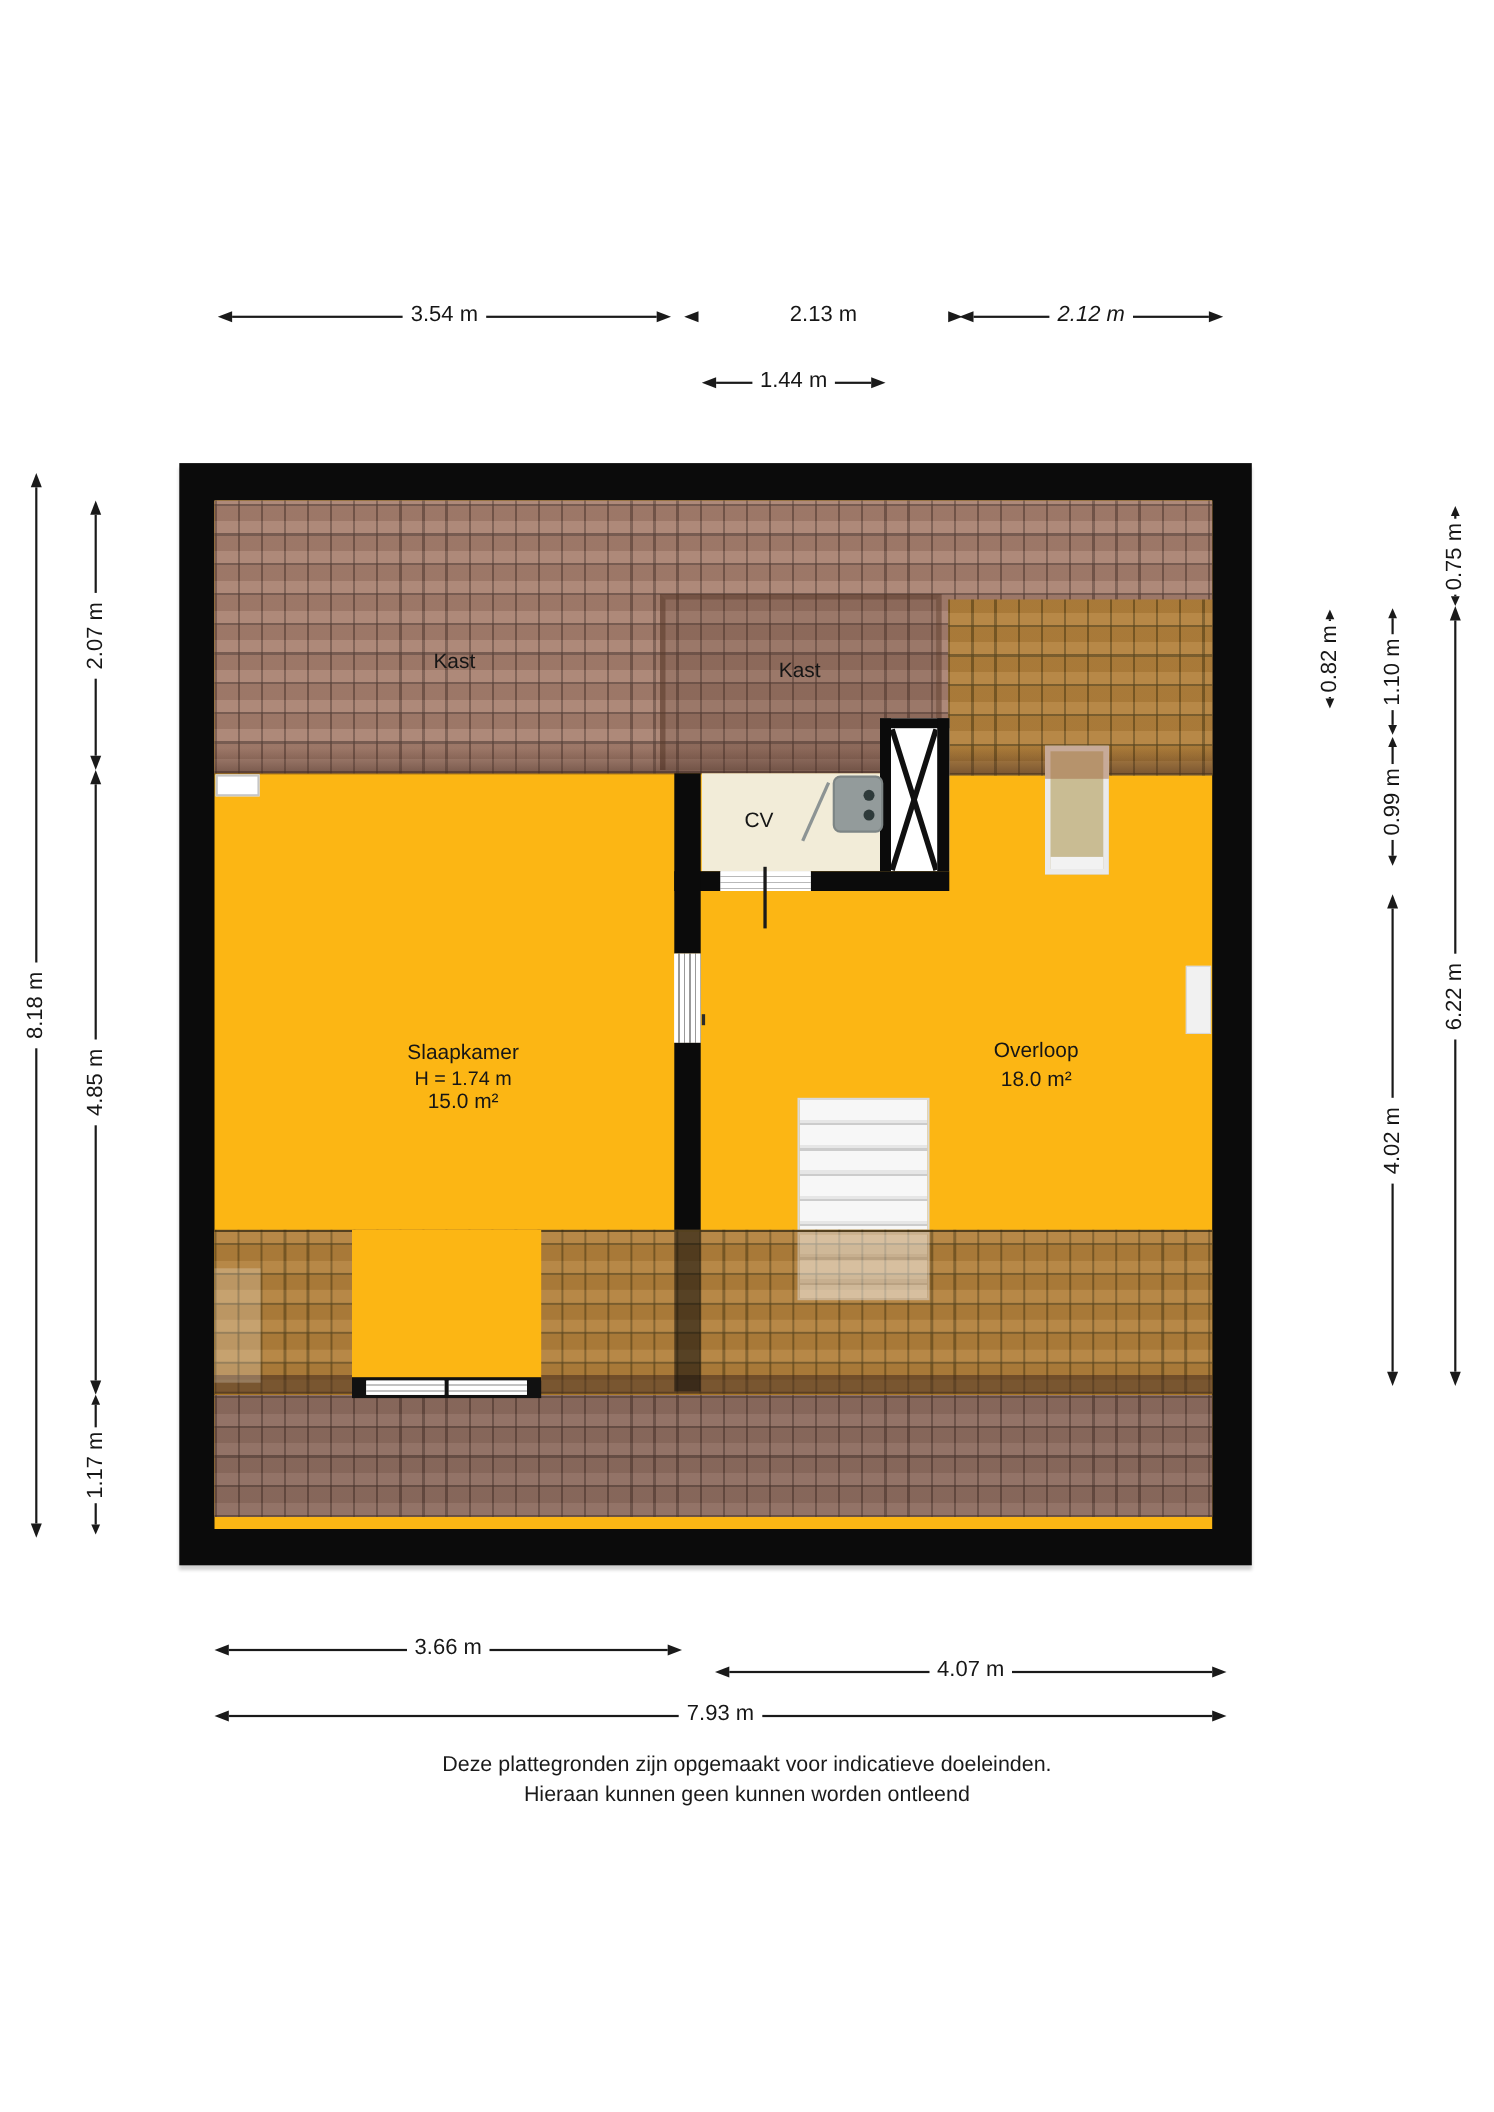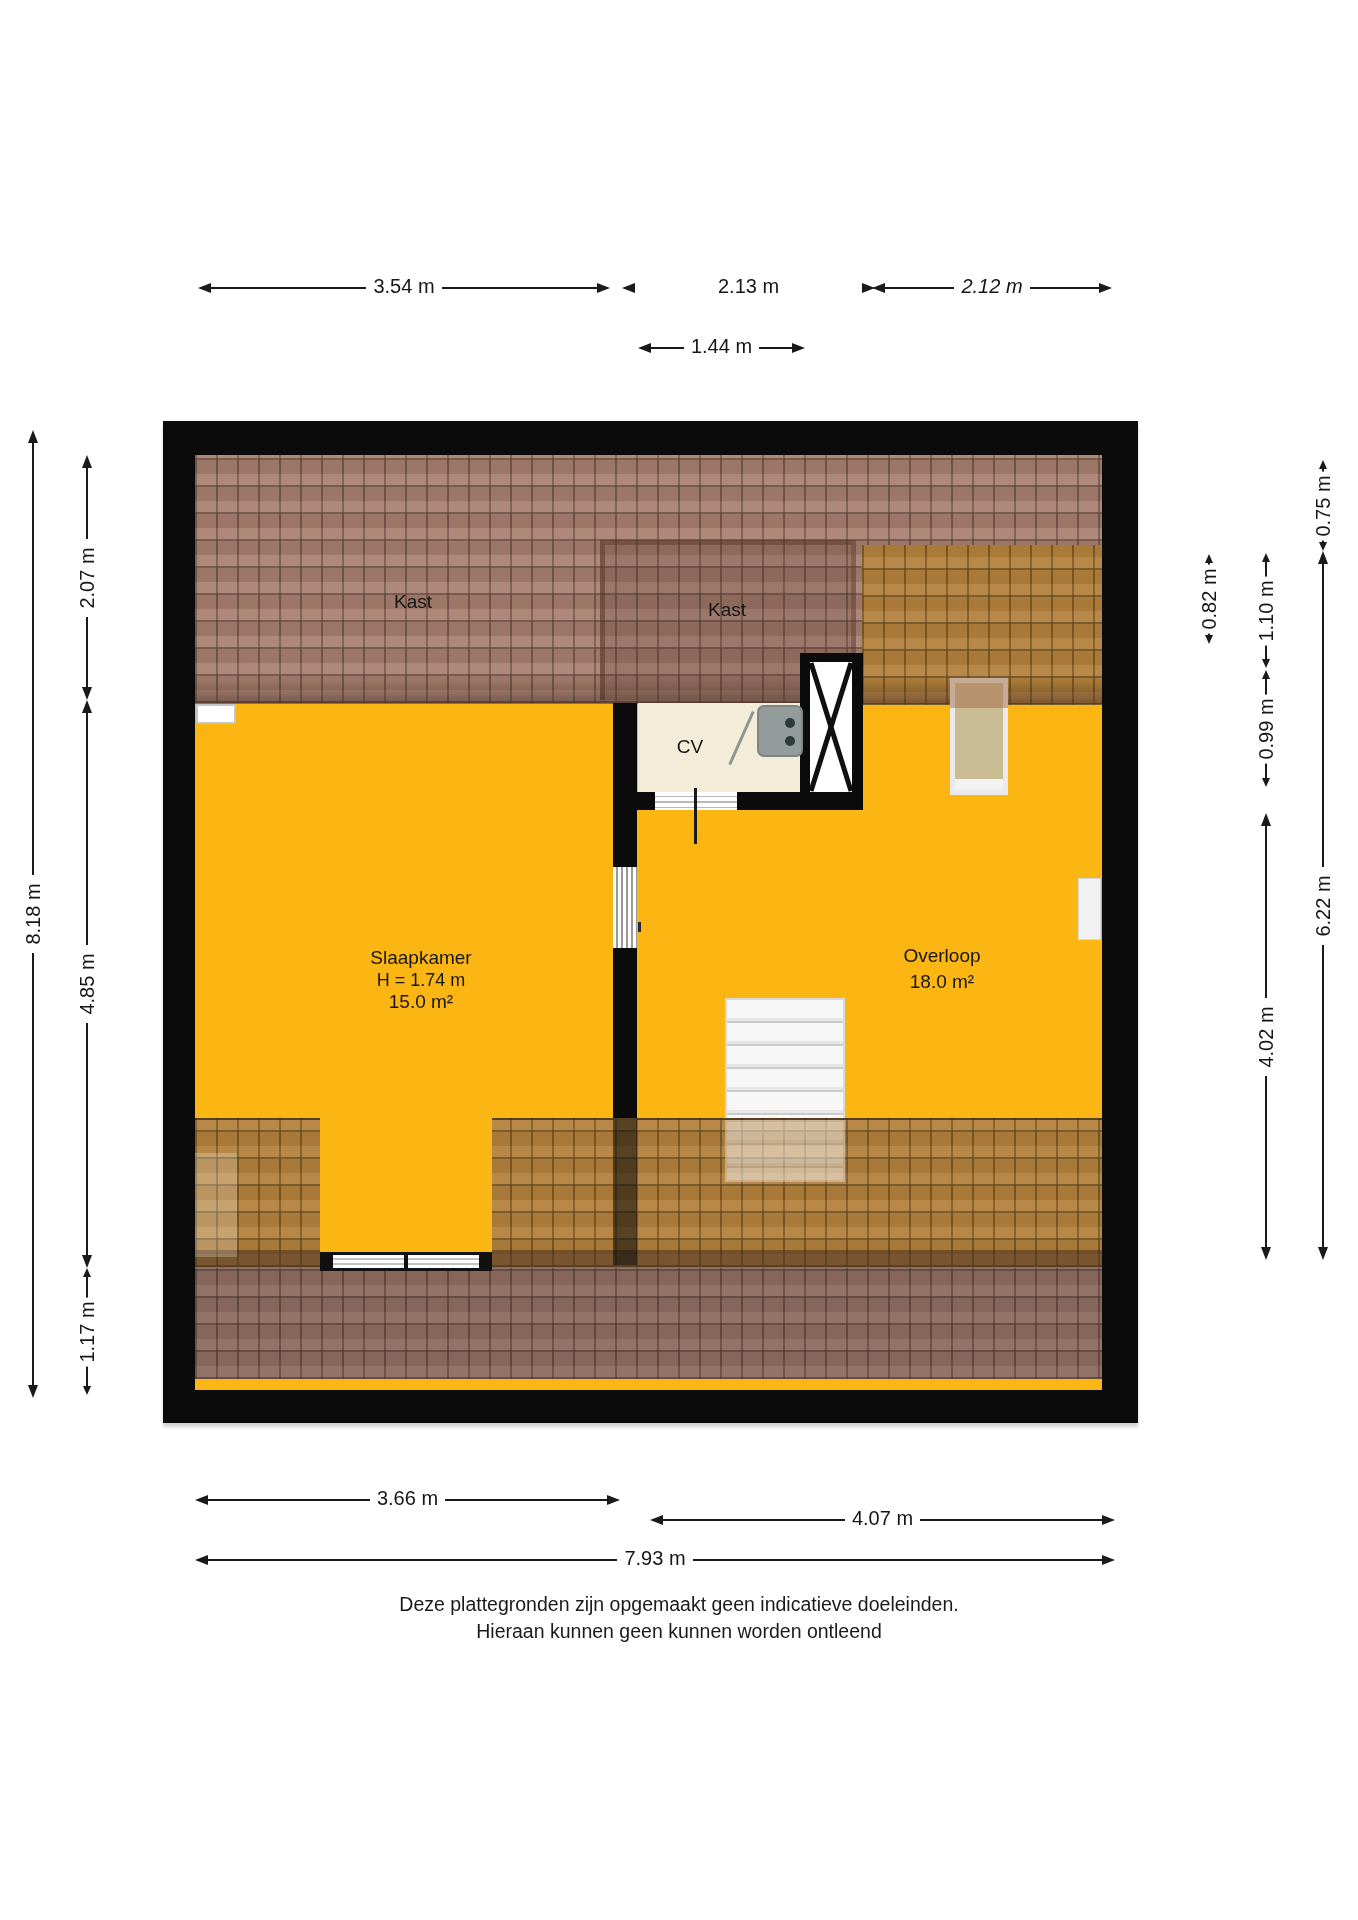--- a/index.html
+++ b/index.html
@@ -286,15 +286,15 @@
 </div>
 <div class="hdim" style="left:195px;top:1549px;width:920px;">
   <span class="ah ah-l"></span>
     <span class="ln"></span>
   <span class="lb">7.93 m</span>
   <span class="ln"></span>
     <span class="ah ah-r"></span>
 </div>
 
 <div id="disclaimer">
-  <div>Deze plattegronden zijn opgemaakt geen indicatieve doeleinden.</div>
+  <div>Deze plattegronden zijn opgemaakt voor indicatieve doeleinden.</div>
   <div>Hieraan kunnen geen kunnen worden ontleend</div>
 </div>
 
 </body></html>

